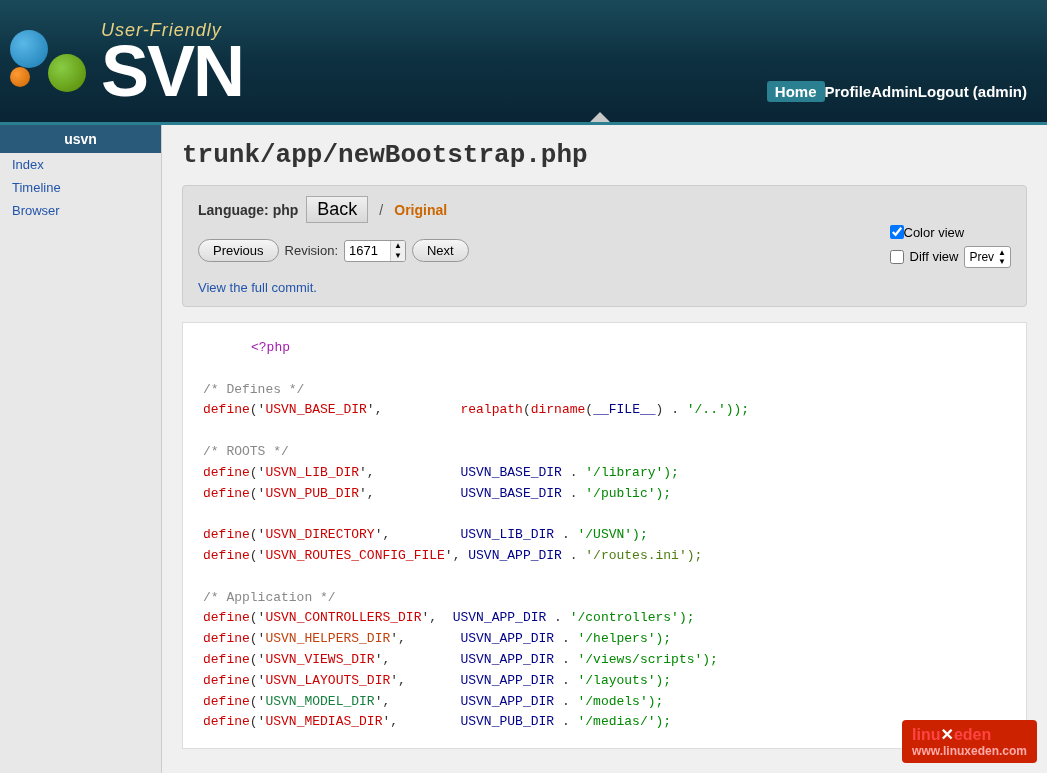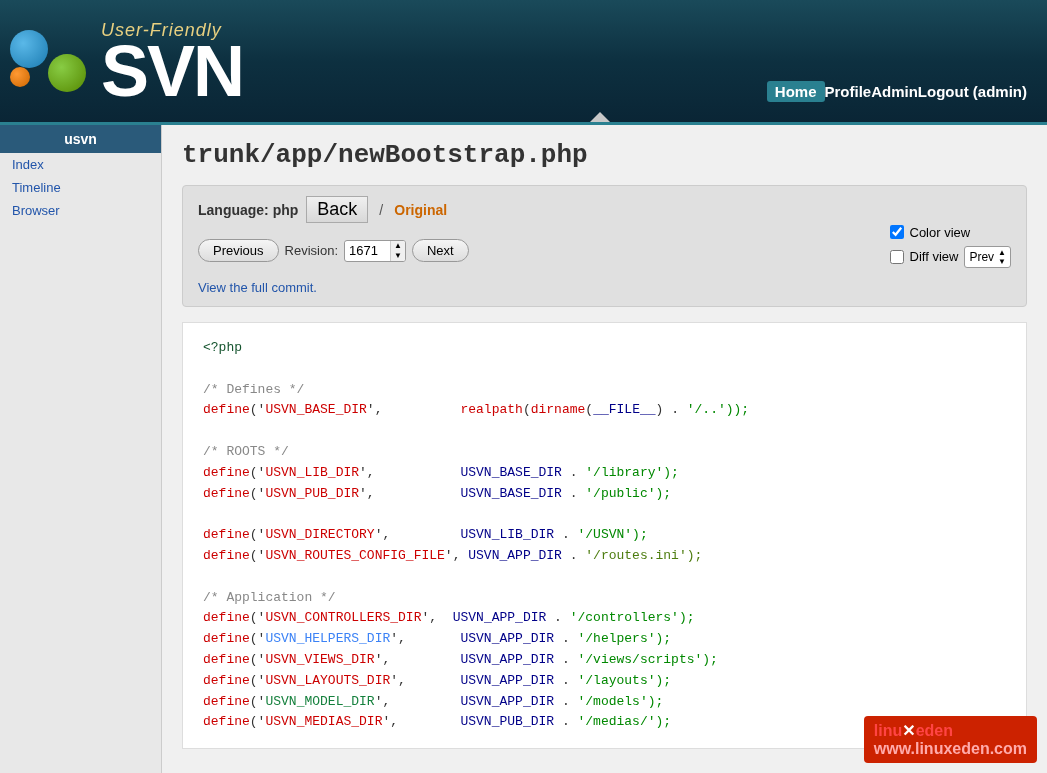--- a/index.html
+++ b/index.html
@@ -222,21 +222,20 @@
 
     
     .view-options {
       display: flex;
       flex-direction: column;
       gap: 6px;
     }
     .checkbox-row {
       display: flex;
       align-items: center;
-      gap: 6px;
       font-size: 13px;
     }
     .checkbox-row input[type="checkbox"] { width: 14px; height: 14px; }
     .diff-row {
       display: flex;
       align-items: center;
       gap: 6px;
     }
     .diff-select-wrap {
       display: flex;
@@ -267,21 +266,21 @@
       position: fixed;
       bottom: 10px;
       right: 10px;
       background: #cc2200;
       color: white;
       padding: 5px 10px;
       border-radius: 4px;
       font-size: 11px;
       font-weight: bold;
     }
-    .footer-logo .site { font-size: 16px; color: #ffaaaa; display: block; text-align: center; }
+    .footer-logo .site { font-size: 12px; color: #ffaaaa; display: block; text-align: center; }
   </style>
 </head>
 <body>
 
 <div class="header">
   <div class="logo-area">
     <div class="logo-circles">
       <div class="circle-blue"></div>
       <div style="display:flex; gap:0">
         <div class="circle-orange"></div>
@@ -353,35 +352,35 @@
             <span style="display:flex;flex-direction:column;font-size:8px;cursor:pointer;">
                 <span>▲</span>
                 <span>▼</span>
               </span>
           </div>
         </div>
       </div>
     </div>
 
     <div class="code-container">
-      <span class="code-line"><span style="color:#14532d;">&lt;?php</span></span>
+      <span class="code-line"><span style="color:#a21caf;margin-left:48px;">&lt;?php</span></span>
       <span class="code-line">&nbsp;</span>
       <span class="code-line"><span style="color:#888;">/* Defines */</span></span>
       <span class="code-line"><span style="color:#cc0000;">define</span><span style="color:#333;">('</span><span style="color:#cc0000;">USVN_BASE_DIR</span><span style="color:#333;">',&nbsp;&nbsp;&nbsp;&nbsp;&nbsp;&nbsp;&nbsp;&nbsp;&nbsp;&nbsp;</span><span style="color:#cc0000;">realpath</span><span style="color:#333;">(</span><span style="color:#cc0000;">dirname</span><span style="color:#333;">(</span><span style="color:#000088;">__FILE__</span><span style="color:#333;">) . </span><span style="color:#008800;">'/..'));</span></span>
       <span class="code-line">&nbsp;</span>
       <span class="code-line"><span style="color:#888;">/* ROOTS */</span></span>
       <span class="code-line"><span style="color:#cc0000;">define</span><span style="color:#333;">('</span><span style="color:#cc0000;">USVN_LIB_DIR</span><span style="color:#333;">',&nbsp;&nbsp;&nbsp;&nbsp;&nbsp;&nbsp;&nbsp;&nbsp;&nbsp;&nbsp;&nbsp;</span><span style="color:#000088;">USVN_BASE_DIR</span><span style="color:#333;"> . </span><span style="color:#008800;">'/library');</span></span>
       <span class="code-line"><span style="color:#cc0000;">define</span><span style="color:#333;">('</span><span style="color:#cc0000;">USVN_PUB_DIR</span><span style="color:#333;">',&nbsp;&nbsp;&nbsp;&nbsp;&nbsp;&nbsp;&nbsp;&nbsp;&nbsp;&nbsp;&nbsp;</span><span style="color:#000088;">USVN_BASE_DIR</span><span style="color:#333;"> . </span><span style="color:#008800;">'/public');</span></span>
       <span class="code-line">&nbsp;</span>
       <span class="code-line"><span style="color:#cc0000;">define</span><span style="color:#333;">('</span><span style="color:#cc0000;">USVN_DIRECTORY</span><span style="color:#333;">',&nbsp;&nbsp;&nbsp;&nbsp;&nbsp;&nbsp;&nbsp;&nbsp;&nbsp;</span><span style="color:#000088;">USVN_LIB_DIR</span><span style="color:#333;"> . </span><span style="color:#008800;">'/USVN');</span></span>
       <span class="code-line"><span style="color:#cc0000;">define</span><span style="color:#333;">('</span><span style="color:#cc0000;">USVN_ROUTES_CONFIG_FILE</span><span style="color:#333;">',</span><span style="color:#000088;"> USVN_APP_DIR</span><span style="color:#333;"> . </span><span style="color:#4d7c0f;">'/routes.ini');</span></span>
       <span class="code-line">&nbsp;</span>
       <span class="code-line"><span style="color:#888;">/* Application */</span></span>
       <span class="code-line"><span style="color:#cc0000;">define</span><span style="color:#333;">('</span><span style="color:#cc0000;">USVN_CONTROLLERS_DIR</span><span style="color:#333;">',&nbsp;&nbsp;</span><span style="color:#000088;">USVN_APP_DIR</span><span style="color:#333;"> . </span><span style="color:#008800;">'/controllers');</span></span>
-      <span class="code-line"><span style="color:#cc0000;">define</span><span style="color:#333;">('</span><span style="color:#3b82f6;">USVN_HELPERS_DIR</span><span style="color:#333;">',&nbsp;&nbsp;&nbsp;&nbsp;&nbsp;&nbsp;&nbsp;</span><span style="color:#000088;">USVN_APP_DIR</span><span style="color:#333;"> . </span><span style="color:#008800;">'/helpers');</span></span>
+      <span class="code-line"><span style="color:#cc0000;">define</span><span style="color:#333;">('</span><span style="color:#c2410c;">USVN_HELPERS_DIR</span><span style="color:#333;">',&nbsp;&nbsp;&nbsp;&nbsp;&nbsp;&nbsp;&nbsp;</span><span style="color:#000088;">USVN_APP_DIR</span><span style="color:#333;"> . </span><span style="color:#008800;">'/helpers');</span></span>
       <span class="code-line"><span style="color:#cc0000;">define</span><span style="color:#333;">('</span><span style="color:#cc0000;">USVN_VIEWS_DIR</span><span style="color:#333;">',&nbsp;&nbsp;&nbsp;&nbsp;&nbsp;&nbsp;&nbsp;&nbsp;&nbsp;</span><span style="color:#000088;">USVN_APP_DIR</span><span style="color:#333;"> . </span><span style="color:#008800;">'/views/scripts');</span></span>
       <span class="code-line"><span style="color:#cc0000;">define</span><span style="color:#333;">('</span><span style="color:#cc0000;">USVN_LAYOUTS_DIR</span><span style="color:#333;">',&nbsp;&nbsp;&nbsp;&nbsp;&nbsp;&nbsp;&nbsp;</span><span style="color:#000088;">USVN_APP_DIR</span><span style="color:#333;"> . </span><span style="color:#008800;">'/layouts');</span></span>
       <span class="code-line"><span style="color:#cc0000;">define</span><span style="color:#333;">('</span><span style="color:#15803d;">USVN_MODEL_DIR</span><span style="color:#333;">',&nbsp;&nbsp;&nbsp;&nbsp;&nbsp;&nbsp;&nbsp;&nbsp;&nbsp;</span><span style="color:#000088;">USVN_APP_DIR</span><span style="color:#333;"> . </span><span style="color:#008800;">'/models');</span></span>
       <span class="code-line"><span style="color:#cc0000;">define</span><span style="color:#333;">('</span><span style="color:#cc0000;">USVN_MEDIAS_DIR</span><span style="color:#333;">',&nbsp;&nbsp;&nbsp;&nbsp;&nbsp;&nbsp;&nbsp;&nbsp;</span><span style="color:#000088;">USVN_PUB_DIR</span><span style="color:#333;"> . </span><span style="color:#008800;">'/medias/');</span></span>
 
     </div>
 
   </div>
 </div>
 

